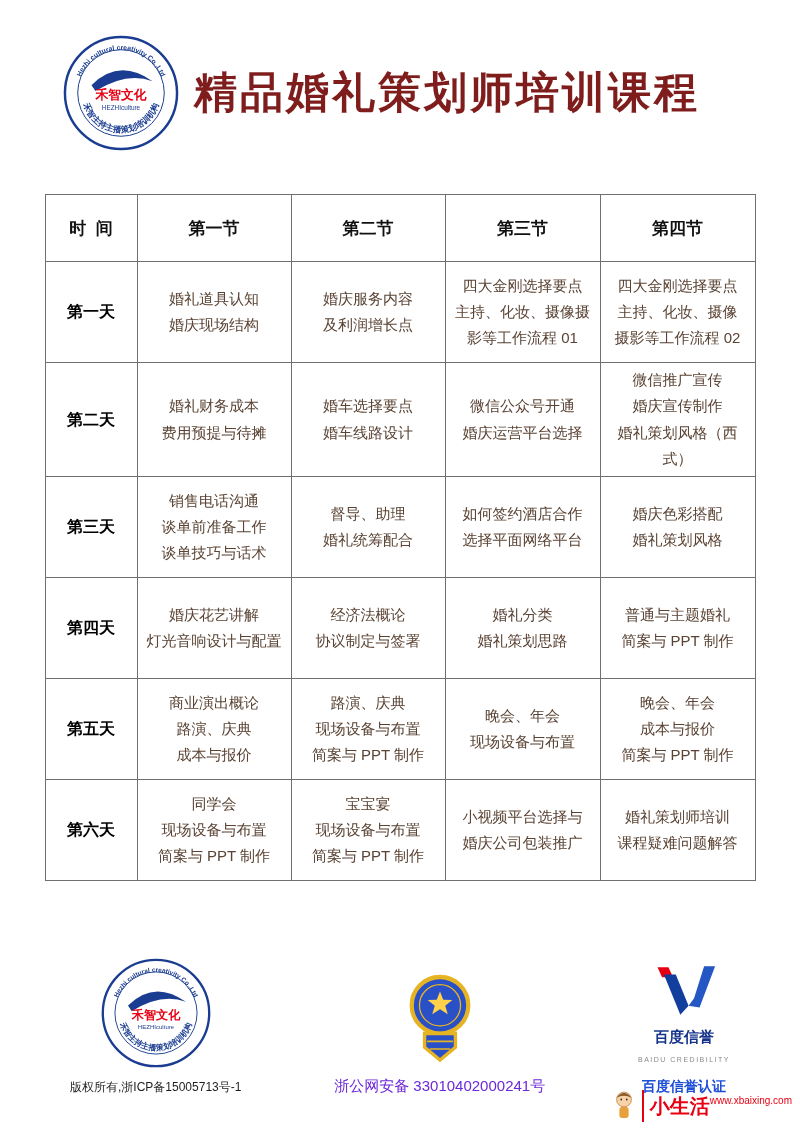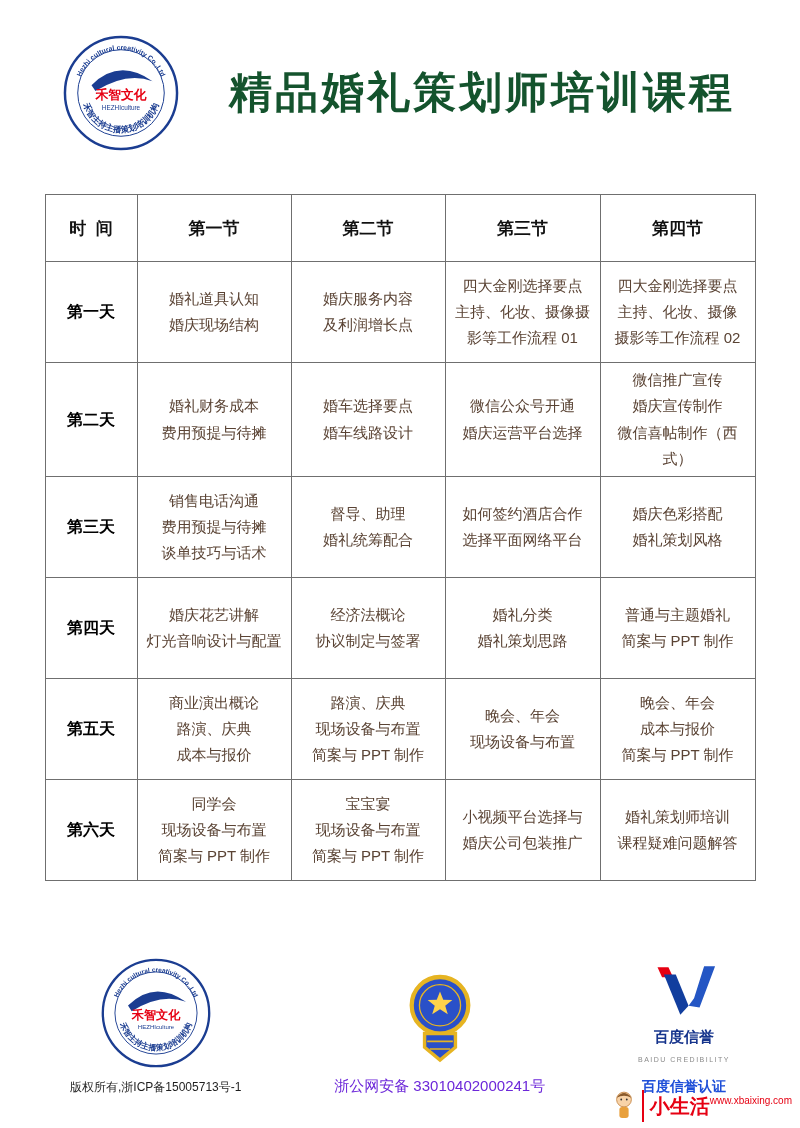--- a/index.html
+++ b/index.html
@@ -6,22 +6,22 @@
   body{
     width:800px;height:1128px;background:#ffffff;
     font-family:"Liberation Sans","DejaVu Sans",sans-serif;
   }
   .page{width:800px;height:1128px;position:relative;overflow:hidden;background:#fff;}
 
   
   .header{display:flex;align-items:center;padding:34px 30px 0 62px;gap:14px;}
   .logo-badge svg{width:118px;height:118px;display:block;}
   .title{
-    flex:1;text-align:center;margin:0;
-    font-size:43px;font-weight:bold;color:#14532d;letter-spacing:3px;
+    flex:1;margin:0;
+    font-size:43px;font-weight:bold;color:#7f1d1d;letter-spacing:3px;
     font-family:"Liberation Sans","DejaVu Sans",sans-serif;
   }
 
   
   table.schedule{
     border-collapse:collapse;table-layout:fixed;
     width:710px;margin:42px auto 8px;
   }
   .schedule th,.schedule td{
     border:1px solid #6f6f6f;text-align:center;vertical-align:middle;padding:4px 6px;
@@ -123,26 +123,26 @@
       <tr>
         <td class="time">第二天</td>
         <td>婚礼财务成本
 费用预提与待摊</td>
         <td>婚车选择要点
 婚车线路设计</td>
         <td>微信公众号开通
 婚庆运营平台选择</td>
         <td>微信推广宣传
 婚庆宣传制作
-微信喜帖制作（西式）</td>
+婚礼策划风格（西式）</td>
       </tr>
       <tr>
         <td class="time">第三天</td>
         <td>销售电话沟通
-费用预提与待摊
+谈单前准备工作
 谈单技巧与话术</td>
         <td>督导、助理
 婚礼统筹配合</td>
         <td>如何签约酒店合作
 选择平面网络平台</td>
         <td>婚庆色彩搭配
 婚礼策划风格</td>
       </tr>
       <tr>
         <td class="time">第四天</td>

